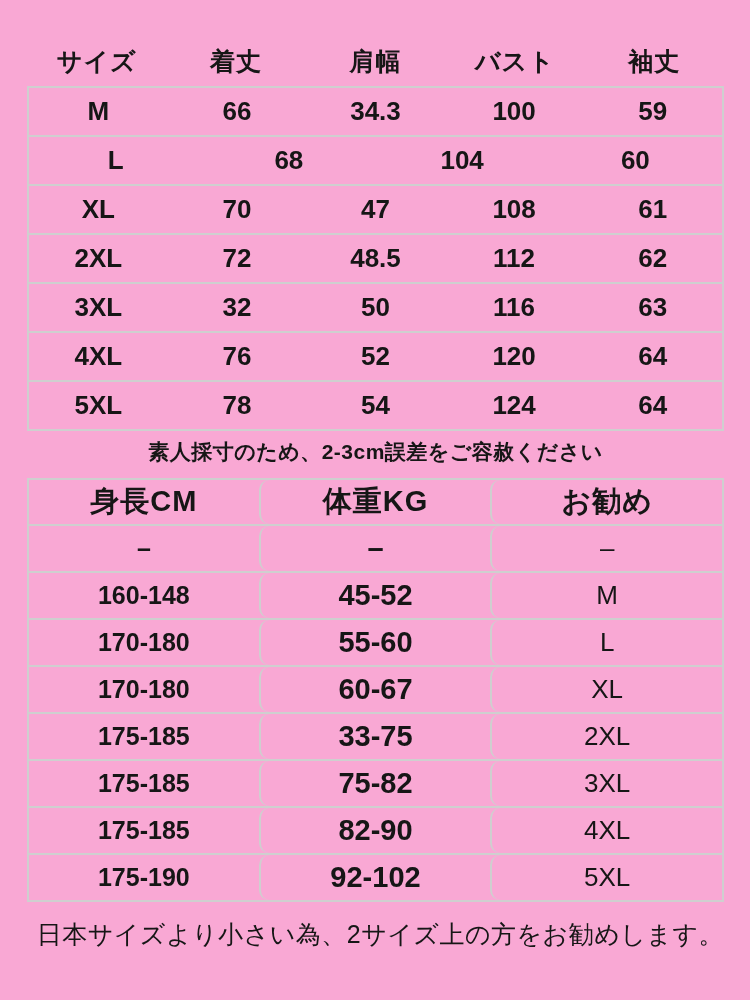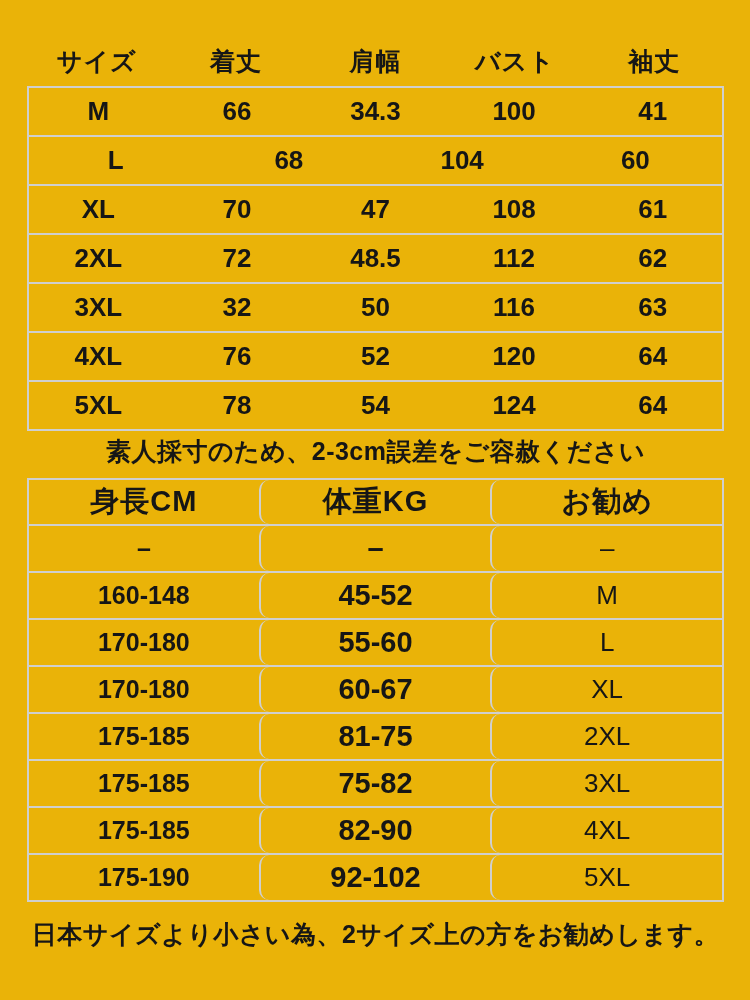--- a/index.html
+++ b/index.html
@@ -1,19 +1,19 @@
 <!DOCTYPE html>
 <html><head>
 <meta charset="utf-8">
 <style>
   html,body { margin:0; padding:0; background:#ffffff; }
   .page {
     position:relative;
     width:750px; height:1000px;
-    background:#eab308;
+    background:#f9a8d4;
     color:#161616;
     font-family:"Liberation Sans","DejaVu Sans",sans-serif;
     box-sizing:border-box;
     padding:36px 26px 0 27px;
     overflow:hidden;
   }
 
   
   .t1-head { display:flex; height:50px; align-items:center; }
   .t1-head .hc {
@@ -24,25 +24,25 @@
   .t1-row { display:flex; }
   .t1-row + .t1-row { border-top:2px solid #cfcfcf; }
   .t1-row .c {
     flex:1; height:47px;
     display:flex; align-items:center; justify-content:center;
     font-size:26px; font-weight:700;
   }
 
   
   .note1 {
-    text-align:center; font-size:25px; font-weight:700;
+    text-align:center; font-size:21px; font-weight:700;
     letter-spacing:0.5px; margin:6px 0 12px; line-height:29px;
   }
   .note2 {
-    text-align:center; font-size:25px; font-weight:700;
+    text-align:right; font-size:25px; font-weight:400;
     letter-spacing:0.5px; margin-top:18px; line-height:29px;
   }
 
   
   .t2 { border:2px solid #cfcfcf; }
   .t2-row { display:flex; }
   .t2-row + .t2-row { border-top:2px solid #cfcfcf; }
   .t2-row .c {
     flex:1; display:flex; align-items:center; justify-content:center;
   }
@@ -65,21 +65,21 @@
       <div class="hc">肩幅</div>
       <div class="hc">バスト</div>
       <div class="hc">袖丈</div>
     </div>
     <div class="t1-body">
       <div class="t1-row">
         <div class="c">M</div>
         <div class="c">66</div>
         <div class="c">34.3</div>
         <div class="c">100</div>
-        <div class="c">41</div>
+        <div class="c">59</div>
       </div>
       <div class="t1-row">
         <div class="c">L</div>
         <div class="c">68</div>
         <div class="c">104</div>
         <div class="c">60</div>
       </div>
       <div class="t1-row">
         <div class="c">XL</div>
         <div class="c">70</div>
@@ -141,21 +141,21 @@
       <div class="c">55-60</div>
       <div class="c">L</div>
     </div>
     <div class="t2-row t2-data">
       <div class="c">170-180</div>
       <div class="c">60-67</div>
       <div class="c">XL</div>
     </div>
     <div class="t2-row t2-data">
       <div class="c">175-185</div>
-      <div class="c">81-75</div>
+      <div class="c">33-75</div>
       <div class="c">2XL</div>
     </div>
     <div class="t2-row t2-data">
       <div class="c">175-185</div>
       <div class="c">75-82</div>
       <div class="c">3XL</div>
     </div>
     <div class="t2-row t2-data">
       <div class="c">175-185</div>
       <div class="c">82-90</div>

